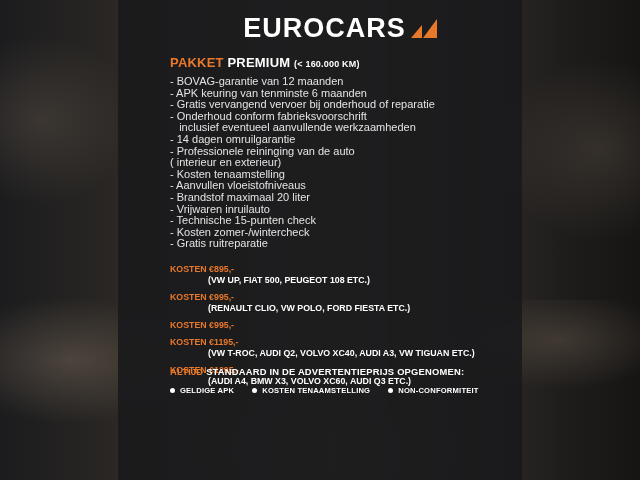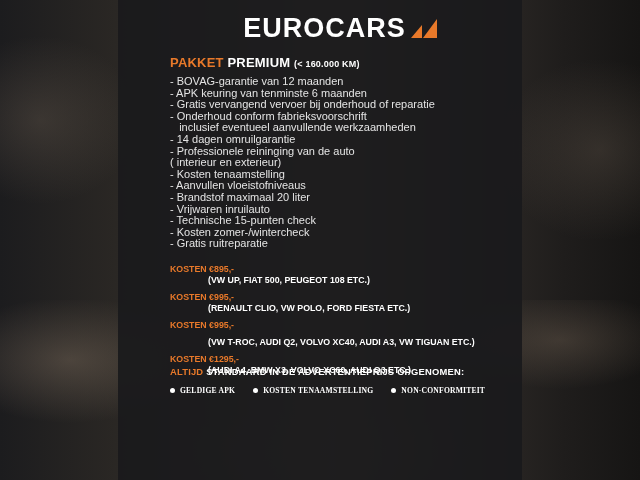--- a/index.html
+++ b/index.html
@@ -176,21 +176,20 @@
   }
   .footer-title .o {
     color: #e8792a;
   }
   .footer-title .w {
     color: #ffffff;
   }
   .footer-items {
     display: flex;
     align-items: flex-end;
-    font-family: Liberation Serif, serif;
   }
   .footer-item {
     display: flex;
     align-items: center;
     margin-right: 18px;
   }
   .dot {
     width: 5px;
     height: 5px;
     border-radius: 50%;
@@ -259,20 +258,21 @@
         <div class="price-models">(VW UP, FIAT 500, PEUGEOT 108 ETC.)</div>
       </div>
       <div class="price-block">
         <div class="price-label">KOSTEN €995,-</div>
         <div class="price-models">(RENAULT CLIO, VW POLO, FORD FIESTA ETC.)</div>
       </div>
       <div class="price-block">
         <div class="price-label">KOSTEN €995,-</div>
       </div>
       <div class="price-block">
+        <div class="price-label">KOSTEN €1195,-</div>
         <div class="price-models">(VW T-ROC, AUDI Q2, VOLVO XC40, AUDI A3, VW TIGUAN ETC.)</div>
       </div>
       <div class="price-block">
         <div class="price-label">KOSTEN €1295,-</div>
         <div class="price-models">(AUDI A4, BMW X3, VOLVO XC60, AUDI Q3 ETC.)</div>
       </div>
     </div>
   </div>
 
   <div class="footer">

